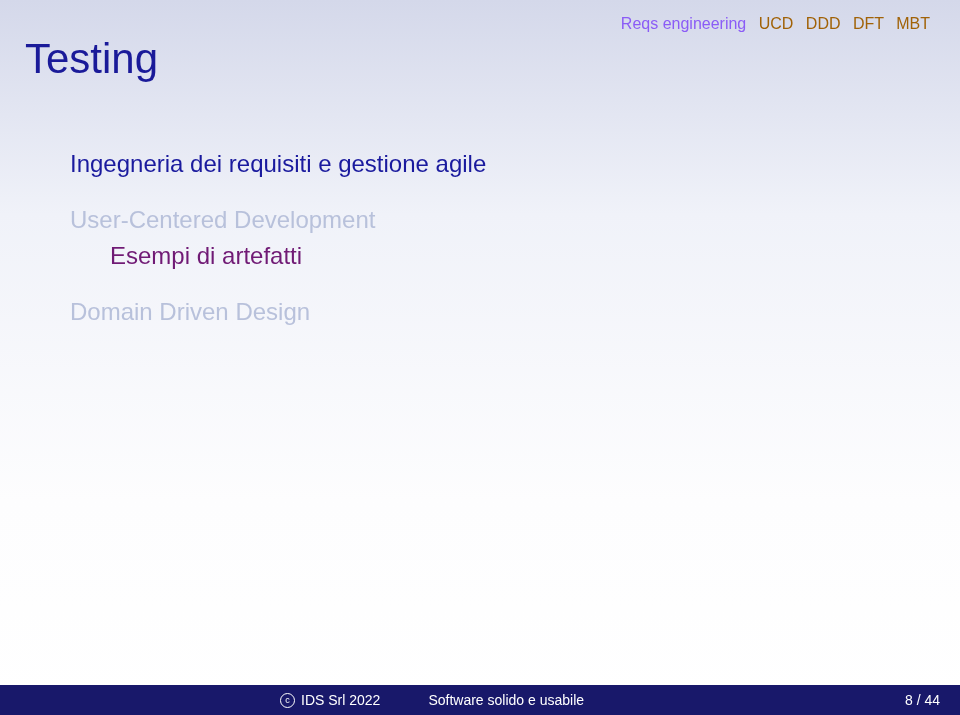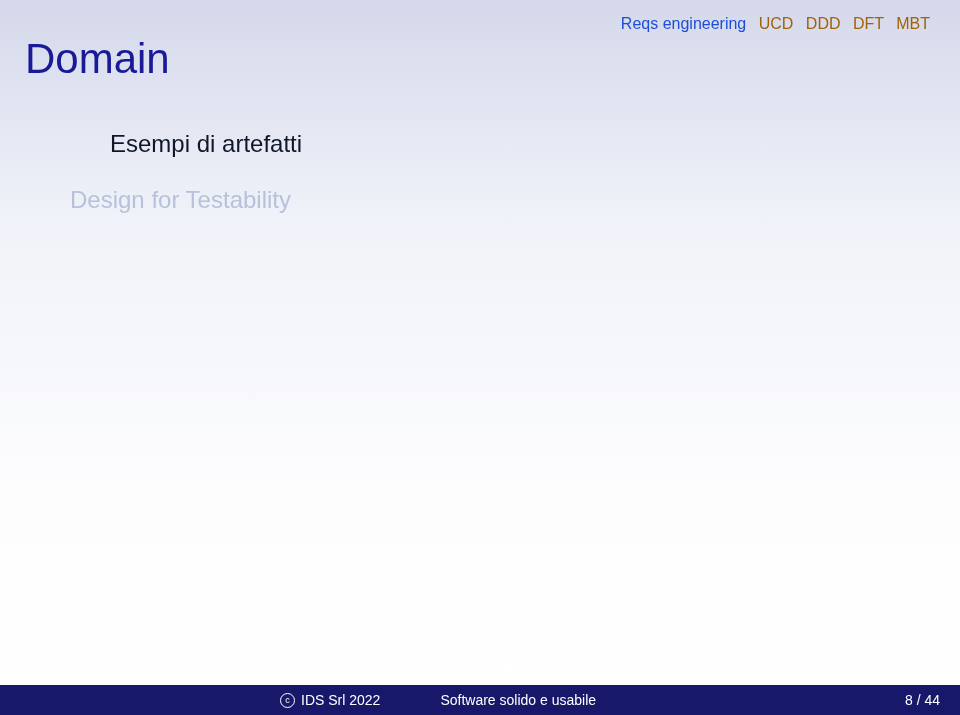--- a/index.html
+++ b/index.html
@@ -19,21 +19,21 @@
       position: absolute;
       top: 15px;
       right: 30px;
       font-size: 16px;
     }
     .nav-item {
       color: #a16207;
       margin-left: 8px;
     }
     .nav-item.active {
-      color: #1d4ed8;
+      color: #8b5cf6;
     }
     .slide-title {
       position: absolute;
       top: 35px;
       left: 25px;
       font-size: 42px;
       color: #1a1a99;
       font-weight: normal;
     }
     .content {
@@ -45,21 +45,21 @@
     .toc-item {
       font-size: 24px;
       margin-bottom: 28px;
       color: #b8c1db;
     }
     .toc-item.active {
       color: #1a1a9e;
     }
     .toc-subitem {
       font-size: 24px;
-      color: #0f172a;
+      color: #701a75;
       margin-left: 40px;
       margin-top: -20px;
       margin-bottom: 28px;
     }
     .footer {
       position: absolute;
       bottom: 0;
       left: 0;
       right: 0;
       height: 30px;
@@ -79,44 +79,46 @@
       align-items: center;
       justify-content: center;
       width: 15px;
       height: 15px;
       border: 1px solid #ffffff;
       border-radius: 50%;
       font-size: 9px;
       margin-right: 6px;
     }
     .footer-center {
-      margin-left: 60px;
+      margin-left: 48px;
       text-align: right;
     }
     .footer-right {
       position: absolute;
       right: 20px;
     }
   </style>
 </head>
 <body>
 
 <div class="header-nav">
   <span class="nav-item active">Reqs engineering</span>
   <span class="nav-item">UCD</span>
   <span class="nav-item">DDD</span>
   <span class="nav-item">DFT</span>
   <span class="nav-item">MBT</span>
 </div>
 
-<h1 class="slide-title">Domain</h1>
+<h1 class="slide-title">Testing</h1>
 
 <div class="content">
+  <div class="toc-item active">Ingegneria dei requisiti e gestione agile</div>
+  <div class="toc-item">User-Centered Development</div>
   <div class="toc-subitem">Esempi di artefatti</div>
-  <div class="toc-item">Design for Testability</div>
+  <div class="toc-item">Domain Driven Design</div>
 </div>
 
 <div class="footer">
   <div class="footer-left">
     <span class="copyright-symbol">c</span>
     <span>IDS Srl 2022</span>
   </div>
   <div class="footer-center">Software solido e usabile</div>
   <div class="footer-right">8 / 44</div>
 </div>

